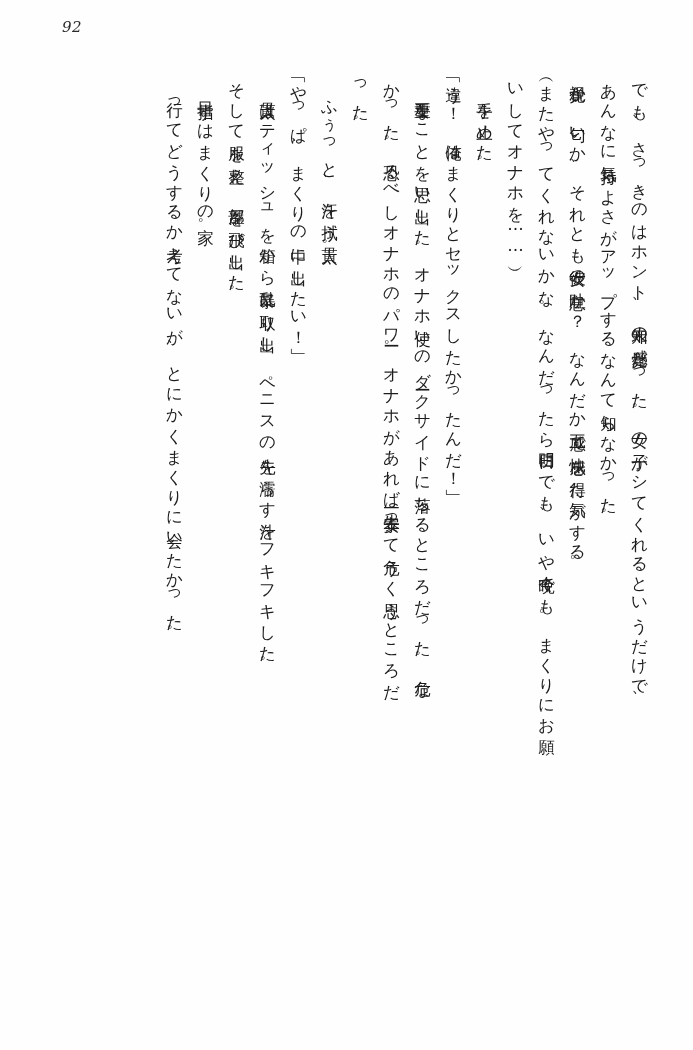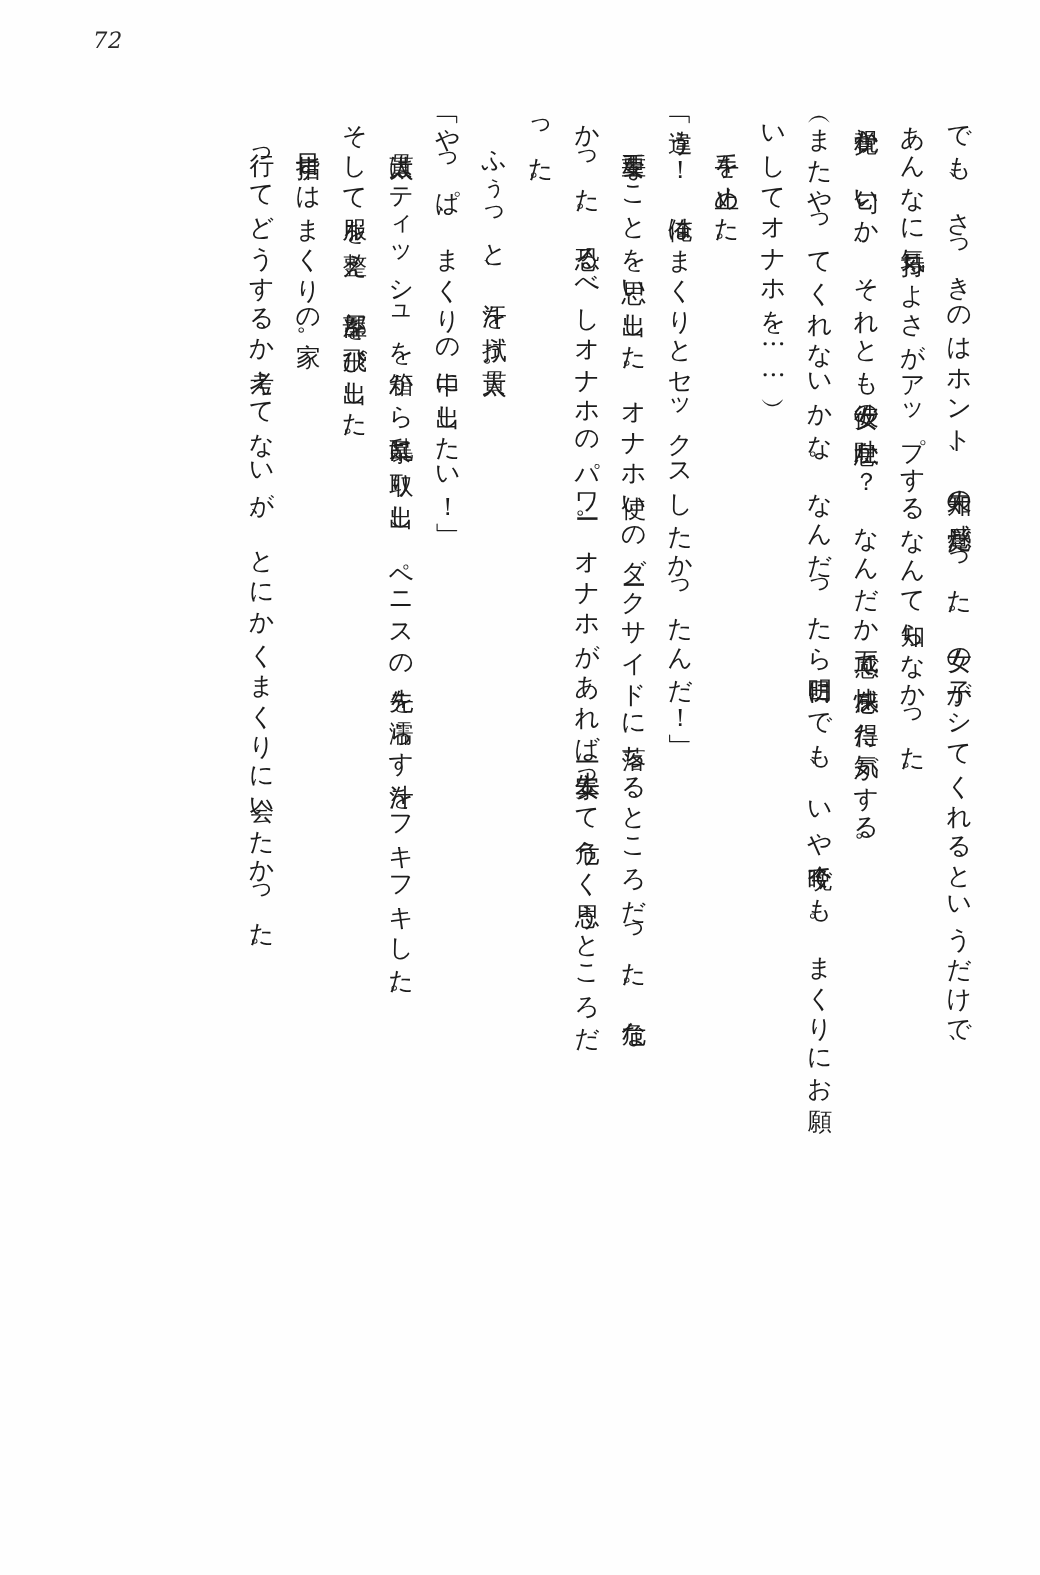--- a/index.html
+++ b/index.html
@@ -59,21 +59,21 @@
   .vline.indent {
     padding-top: 17px;
     box-sizing: border-box;
   }
 </style>
 </head>
 <body>
 
 <div id="page">
 
-  <div id="page-number">72</div>
+  <div id="page-number">92</div>
 
   <div id="text-body">
       <div class="vline">でも、さっきのはホント、未知の感覚だった。女の子がシてくれるというだけで、</div>
       <div class="vline">あんなに気持ちよさがアップするなんて知らなかった。</div>
       <div class="vline">視覚か、匂いか、それとも彼女の吐息か？　なんだか五感で快感を得た気がする。</div>
       <div class="vline">（またやってくれないかな。なんだったら明日にでも、いや今晩でも。まくりにお願</div>
       <div class="vline">いしてオナホを……）</div>
       <div class="vline indent">手を止めた。</div>
       <div class="vline">「違う！　俺はまくりとセックスしたかったんだ！」</div>
       <div class="vline indent">重要なことを思い出した。オナホ使いのダークサイドに落ちるところだった。危な</div>

